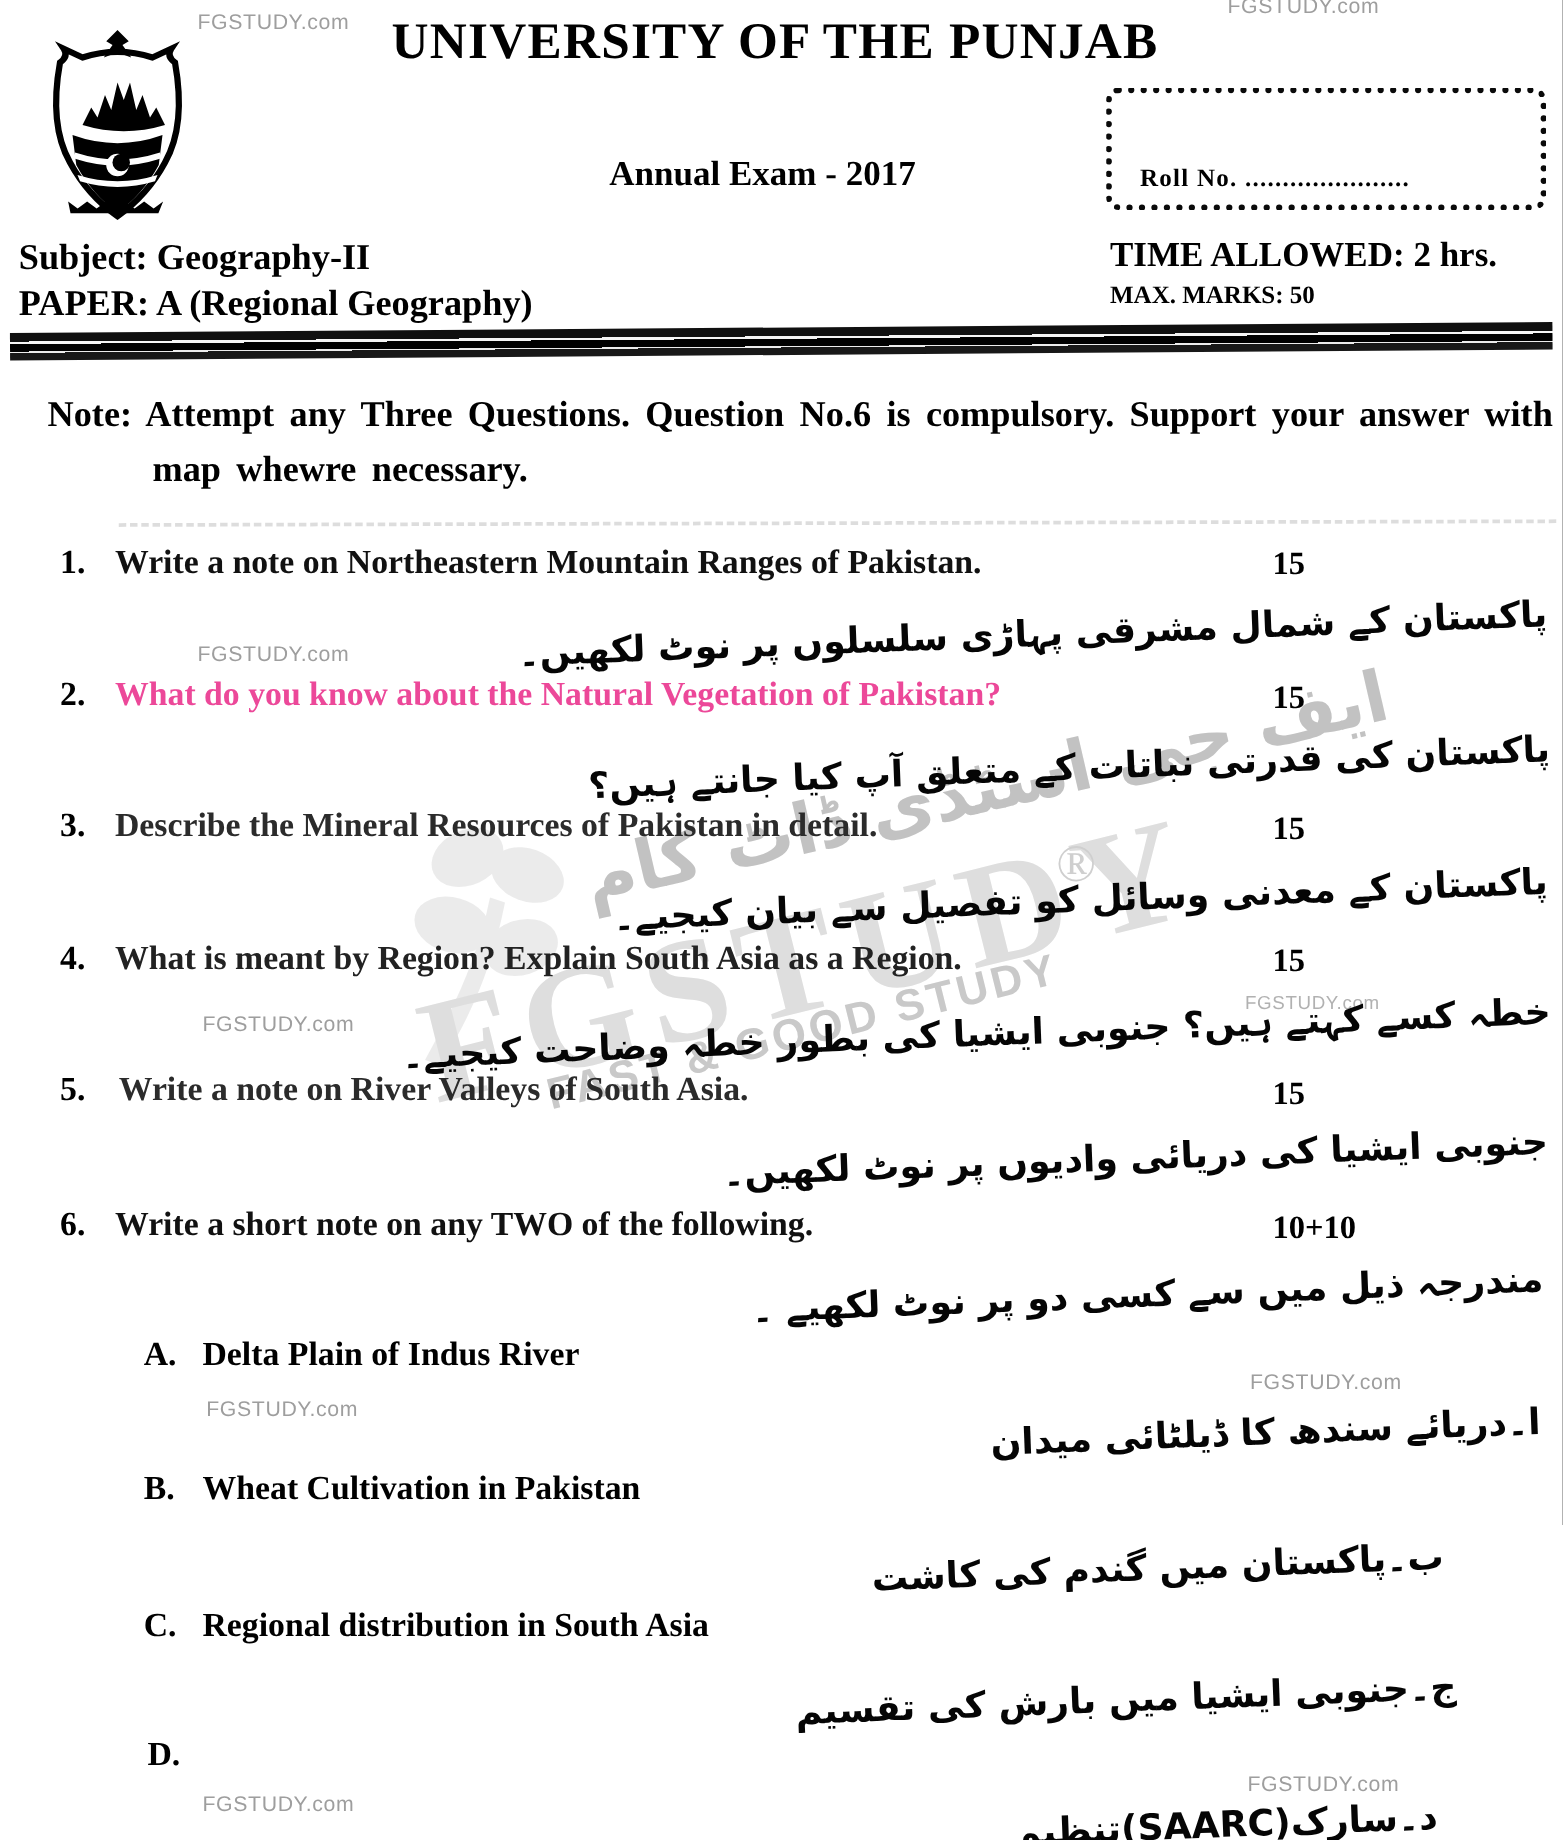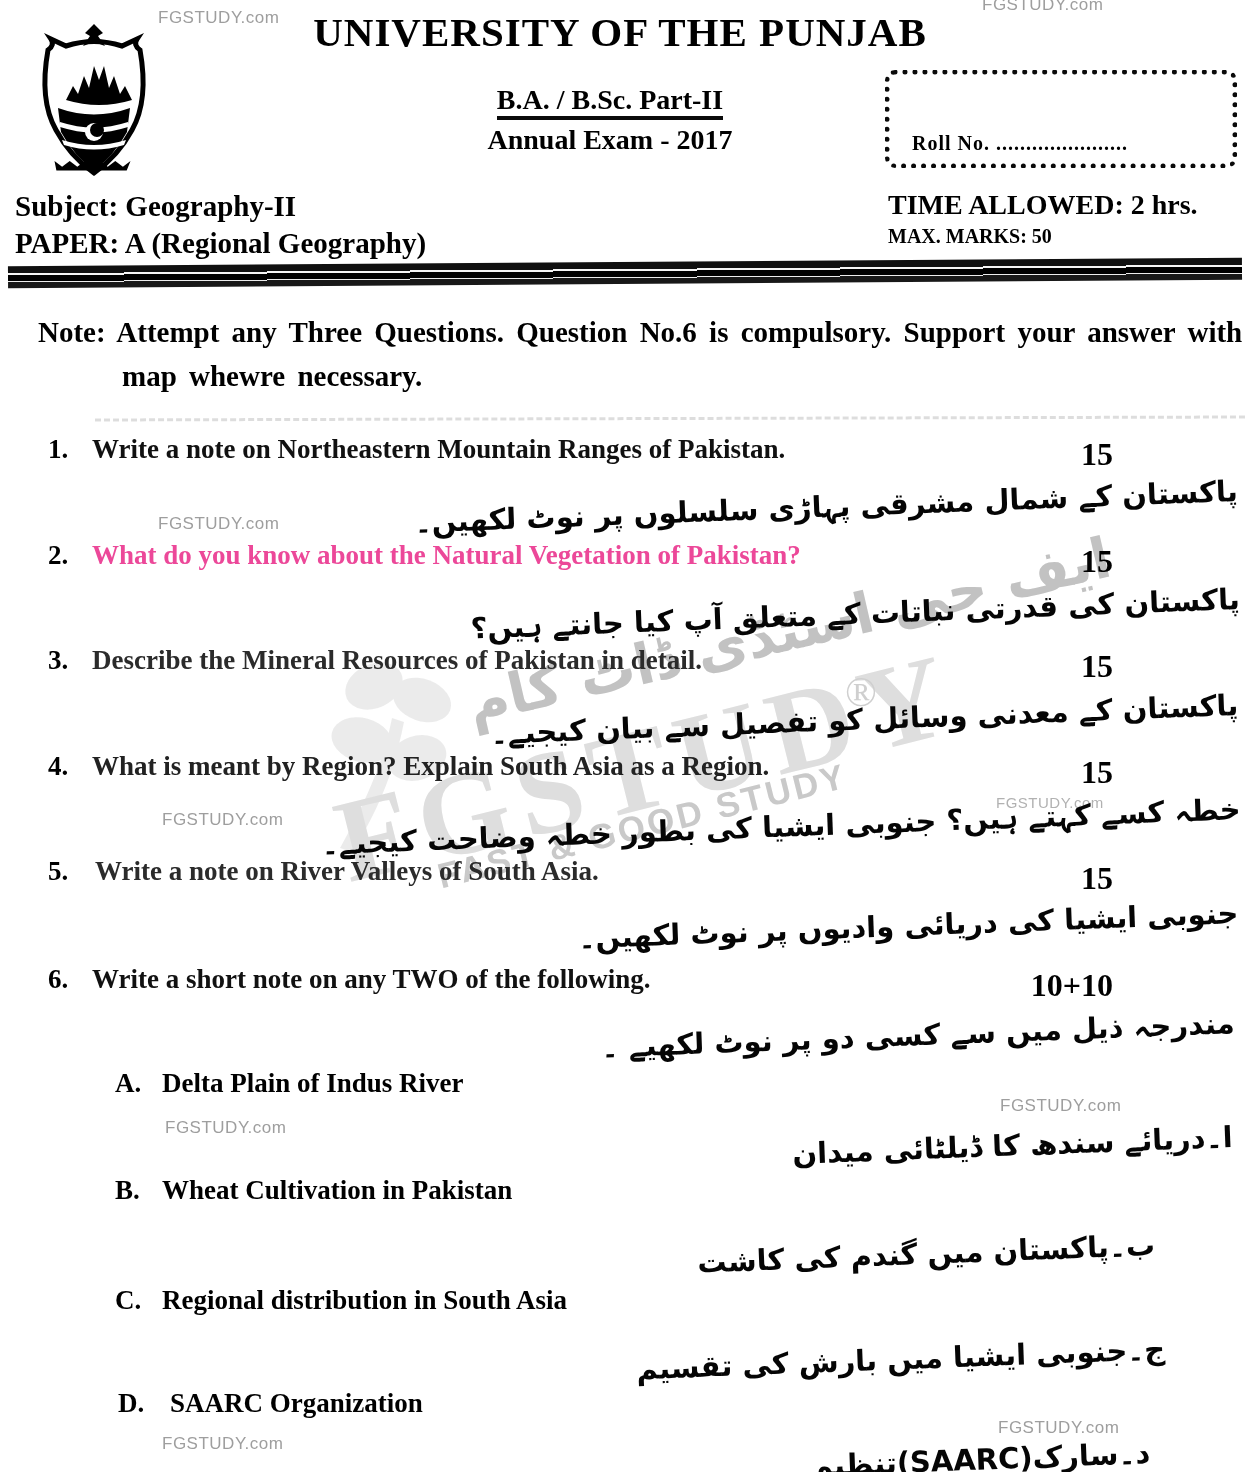--- a/index.html
+++ b/index.html
@@ -57,21 +57,21 @@
     word-spacing:5px;line-height:44px;
   }
   .scanline{
     left:95px;top:417px;width:1150px;height:0;
     border-top:3px dashed #c3c3c3;opacity:.55;
     transform:rotate(-0.15deg);
   }
   
   .qnum{font-size:27px;font-weight:bold;}
   .qtext{font-size:27px;font-weight:bold;color:#111;}
-  .qmarks{font-size:32px;font-weight:bold;text-align:right;width:95px;}
+  .qmarks{font-size:26px;font-weight:bold;text-align:left;width:95px;}
   .sletter{font-size:27px;font-weight:bold;}
   .stext{font-size:27px;font-weight:bold;}
   
   .wm-site{
     font-family:"Liberation Sans","DejaVu Sans",sans-serif;
     font-size:17px;color:#9e9e9e;letter-spacing:.5px;white-space:nowrap;
   }
   .wm-flower{opacity:.55;}
   .wm-urdu-callig{
     font-family:"DejaVu Sans",sans-serif;
@@ -131,21 +131,20 @@
       <path d="M32 84 q36 13 72 0 l-3 24 q-13 24 -33 38 q-20 -14 -33 -38 z"></path>
       <path d="M34 98 q34 11 68 0 l0 5 q-34 11 -68 0 z" fill="#fff"></path>
       <path d="M36 116 q32 10 64 0 l-2 5 q-30 9 -60 0 z" fill="#fff"></path>
       <circle cx="68" cy="108" r="9" fill="#fff"></circle>
       <circle cx="71" cy="106" r="7" fill="#000"></circle>
       <path d="M30 138 l8 6 8 -6 8 6 8 -6 8 6 8 -6 8 6 8 -6 8 6 8 -6 -4 10 -74 0 z" transform="translate(0,6) scale(0.95)"></path>
     </g>
   </svg>
 
   <div class="abs serifb title">UNIVERSITY OF THE PUNJAB</div>
-  <div class="abs serifb program"><span>B.A. / B.Sc. Part-II</span></div>
   <div class="abs serifb examyear">Annual Exam - 2017</div>
 
   <div class="abs rollbox">
     <div class="rolltext">Roll No. ......................</div>
   </div>
 
   <div class="abs serifb paper">PAPER: A (Regional Geography)</div>
   <div class="abs serifb subject">Subject: Geography-II</div>
   <div class="abs serifb time">TIME ALLOWED: 2 hrs.</div>
   <div class="abs serifb maxmarks">MAX. MARKS: 50</div>
@@ -191,16 +190,15 @@
 
   <div class="abs sletter" style="left:115px;top:1175px;">B.</div>
   <div class="abs stext" style="left:162px;top:1175px;">Wheat Cultivation in Pakistan</div>
   <div class="abs urdu tilt" style="right:95px;top:1228px;">ب۔پاکستان میں گندم کی کاشت</div>
 
   <div class="abs sletter" style="left:115px;top:1285px;">C.</div>
   <div class="abs stext" style="left:162px;top:1285px;">Regional distribution in South Asia</div>
   <div class="abs urdu tilt" style="right:85px;top:1332px;">ج۔جنوبی ایشیا میں بارش کی تقسیم</div>
 
   <div class="abs sletter" style="left:118px;top:1388px;">D.</div>
-  <div class="abs stext" style="left:170px;top:1388px;">SAARC Organization</div>
   <div class="abs urdu tilt" style="right:100px;top:1436px;">د۔سارک(SAARC)تنظیم</div>
 
 </div>
 
 </body></html>

